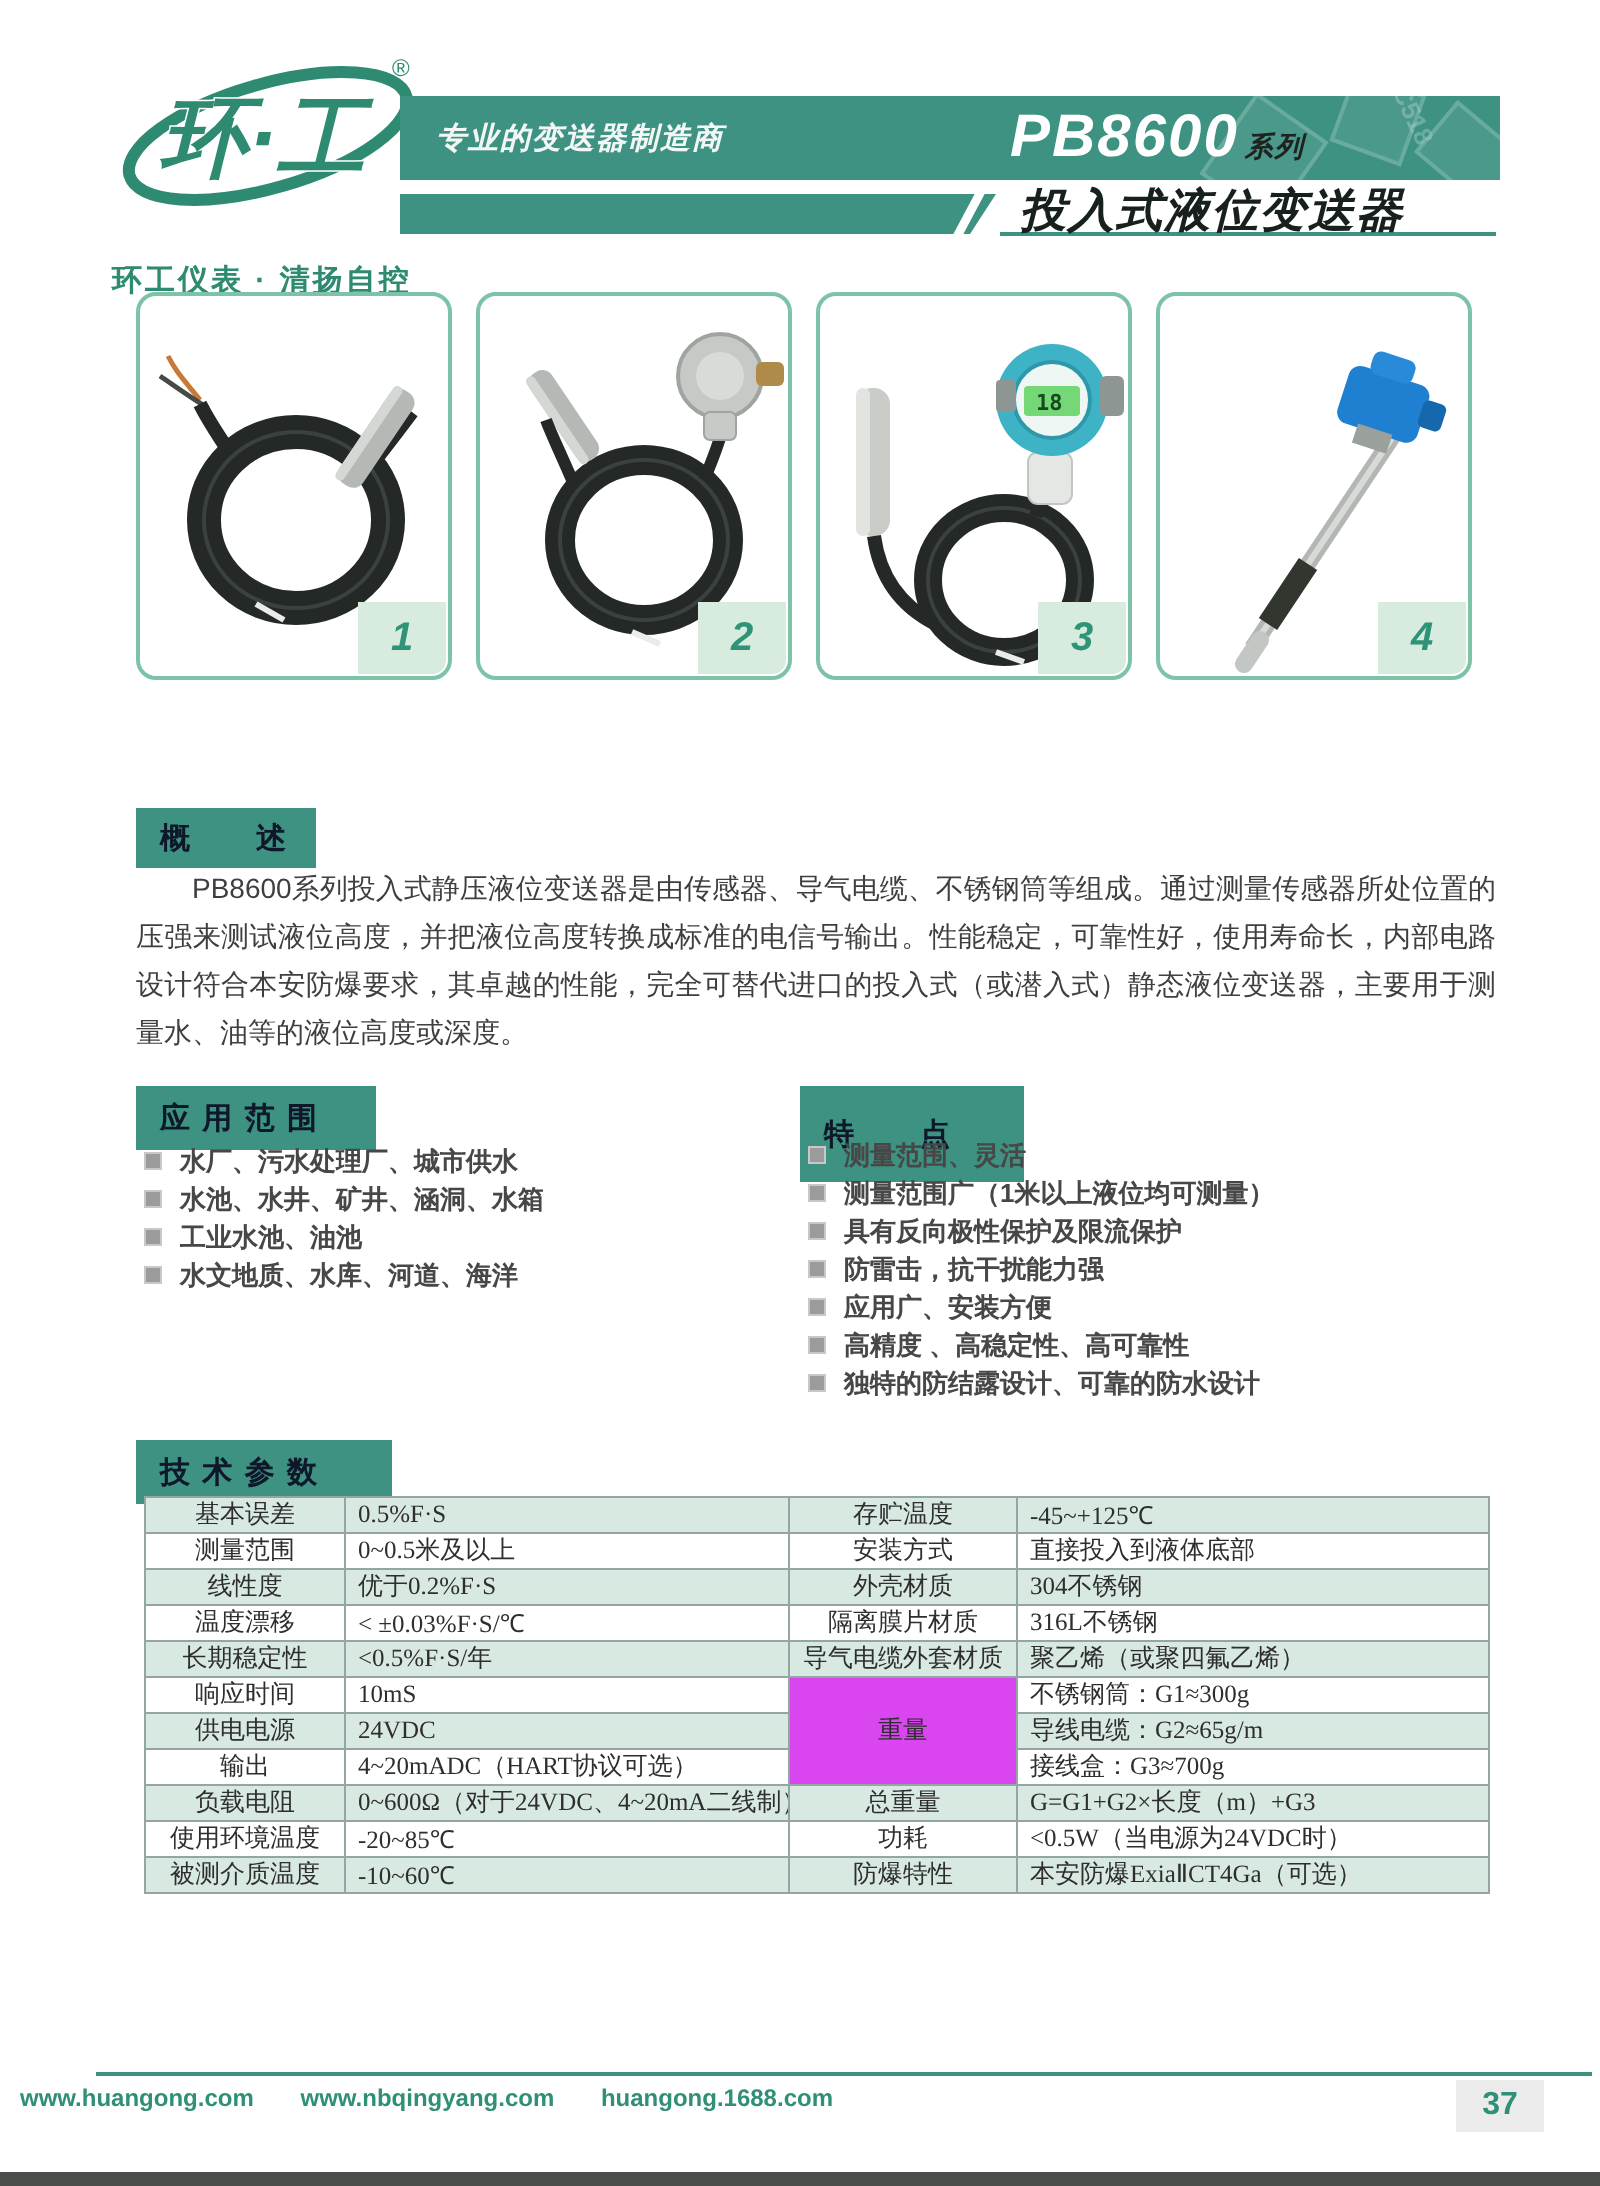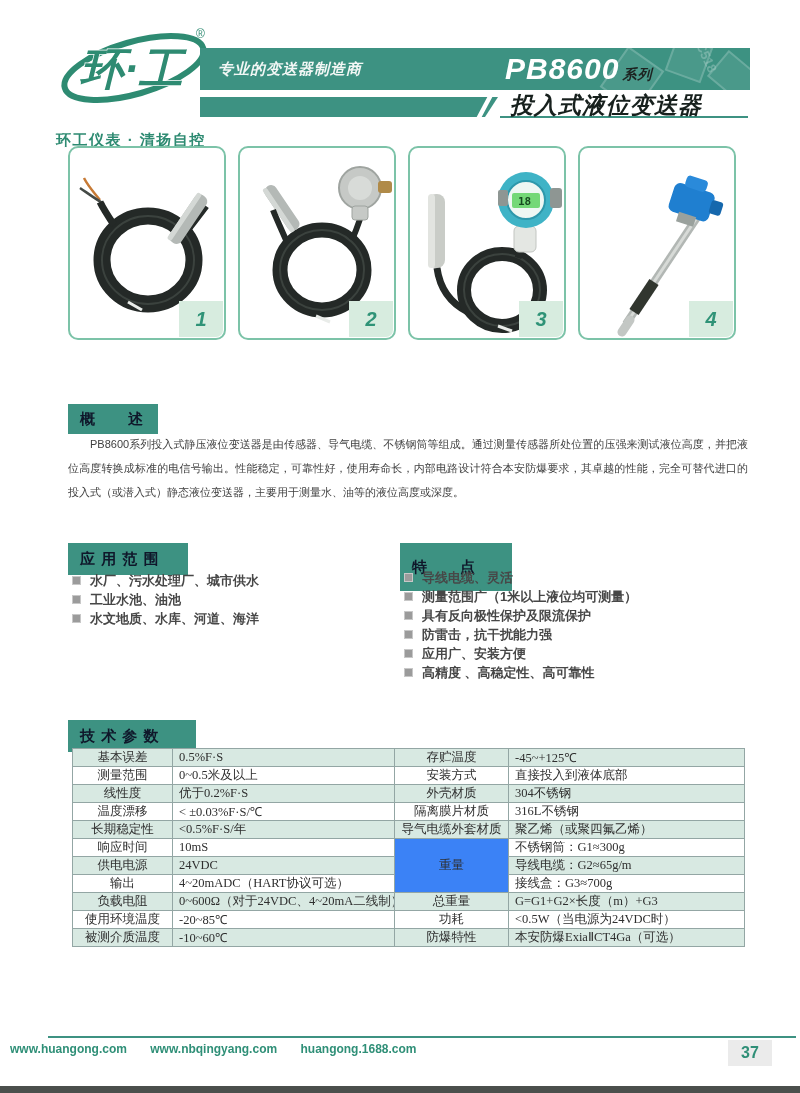--- a/index.html
+++ b/index.html
@@ -31,33 +31,33 @@
   .card{position:relative;width:158px;height:194px;background:#fff;border:2px solid #7cc3a8;
         border-radius:10px;box-sizing:border-box;overflow:hidden;}
   .card-num{position:absolute;right:1px;bottom:1px;width:44px;height:36px;background:#d7ecdf;
         display:flex;align-items:center;justify-content:center;font-size:20px;font-weight:bold;
         font-style:italic;color:#2f9377;border-radius:0 0 7px 0;}
   .card svg{display:block;}
   
   .sec-head{position:absolute;height:22px;background:#3d9282;color:#0f172a;font-size:15px;font-weight:bold;
         display:flex;align-items:center;padding:4px 12px;white-space:pre;letter-spacing:1px;}
   
-  .overview-body{position:absolute;left:68px;top:432px;width:680px;font-size:11px;line-height:24px;
+  .overview-body{position:absolute;left:68px;top:432px;width:680px;font-size:14px;line-height:24px;
         color:#3f3f3f;text-indent:2em;text-align:justify;}
   
   .blist{position:absolute;list-style:none;margin:0;padding:0;}
   .blist li{display:flex;align-items:center;height:19px;font-size:13px;color:#474747;font-weight:600;}
   .bullet{width:7px;height:7px;background:#9b9b9b;border:1px solid #c8c8c8;margin-right:9px;flex:0 0 auto;}
   
   table.specs{position:absolute;left:72px;top:748px;width:672px;border-collapse:collapse;
         font-family:"Liberation Serif",serif;font-size:12.5px;color:#2e2e2e;table-layout:fixed;}
   table.specs td{border:1px solid #93a6a4;height:17px;padding:0 6px;white-space:nowrap;overflow:hidden;}
   table.specs tr:nth-child(odd){background:#d8e9e2;}
   table.specs td.lbl{text-align:center;padding:0 2px;margin-left:48px;}
-  table.specs td.merged{background:#3b82f6;text-align:center;}
+  table.specs td.merged{background:#d946ef;text-align:center;}
   
   .footer-line{position:absolute;left:48px;top:1036px;width:748px;height:2px;background:#3d9282;}
   .footer-urls{position:absolute;left:0;top:1042px;width:760px;text-align:left;font-size:12px;
         font-weight:bold;color:#2f8f77;}
   .footer-urls span{margin:0 10px;}
   .page-num{position:absolute;left:728px;top:1040px;width:44px;height:26px;background:#ebebeb;
         display:flex;align-items:center;justify-content:center;font-size:16px;font-weight:bold;color:#2f8f77;}
   .bottom-bar{position:absolute;left:0;top:1086px;width:800px;height:7px;background:#4b4f4c;}
 </style>
 </head>
@@ -168,53 +168,61 @@
   <div class="overview-body">PB8600系列投入式静压液位变送器是由传感器、导气电缆、不锈钢筒等组成。通过测量传感器所处位置的压强来测试液位高度，并把液位高度转换成标准的电信号输出。性能稳定，可靠性好，使用寿命长，内部电路设计符合本安防爆要求，其卓越的性能，完全可替代进口的投入式（或潜入式）静态液位变送器，主要用于测量水、油等的液位高度或深度。</div>
 
   <div class="sec-head" style="left:68px;top:543px;min-width:96px;height:24px;">应 用 范 围</div>
   <ul class="blist" style="left:72px;top:571px;width:320px;">
     <li>
         <span class="bullet"></span>
         <span>水厂、污水处理厂、城市供水</span>
       </li>
     <li>
         <span class="bullet"></span>
+        <span>水池、水井、矿井、涵洞、水箱</span>
+      </li>
+    <li>
+        <span class="bullet"></span>
         <span>工业水池、油池</span>
       </li>
     <li>
         <span class="bullet"></span>
         <span>水文地质、水库、河道、海洋</span>
       </li>
   </ul>
 
   <div class="sec-head" style="left:400px;top:543px;min-width:88px;height:40px;">特　　点</div>
   <ul class="blist" style="left:404px;top:568px;width:340px;">
     <li>
         <span class="bullet"></span>
-        <span>导线电缆、灵活</span>
+        <span>测量范围、灵活</span>
       </li>
     <li>
         <span class="bullet"></span>
         <span>测量范围广（1米以上液位均可测量）</span>
       </li>
     <li>
         <span class="bullet"></span>
         <span>具有反向极性保护及限流保护</span>
       </li>
     <li>
         <span class="bullet"></span>
         <span>防雷击，抗干扰能力强</span>
       </li>
     <li>
         <span class="bullet"></span>
         <span>应用广、安装方便</span>
       </li>
     <li>
         <span class="bullet"></span>
         <span>高精度 、高稳定性、高可靠性</span>
+      </li>
+    <li>
+        <span class="bullet"></span>
+        <span>独特的防结露设计、可靠的防水设计</span>
       </li>
   </ul>
 
   <div class="sec-head" style="left:68px;top:720px;min-width:104px;height:24px;">技 术 参 数</div>
 
   <table class="specs">
     <colgroup>
         <col style="width:100px">
         <col style="width:222px">
         <col style="width:114px">

